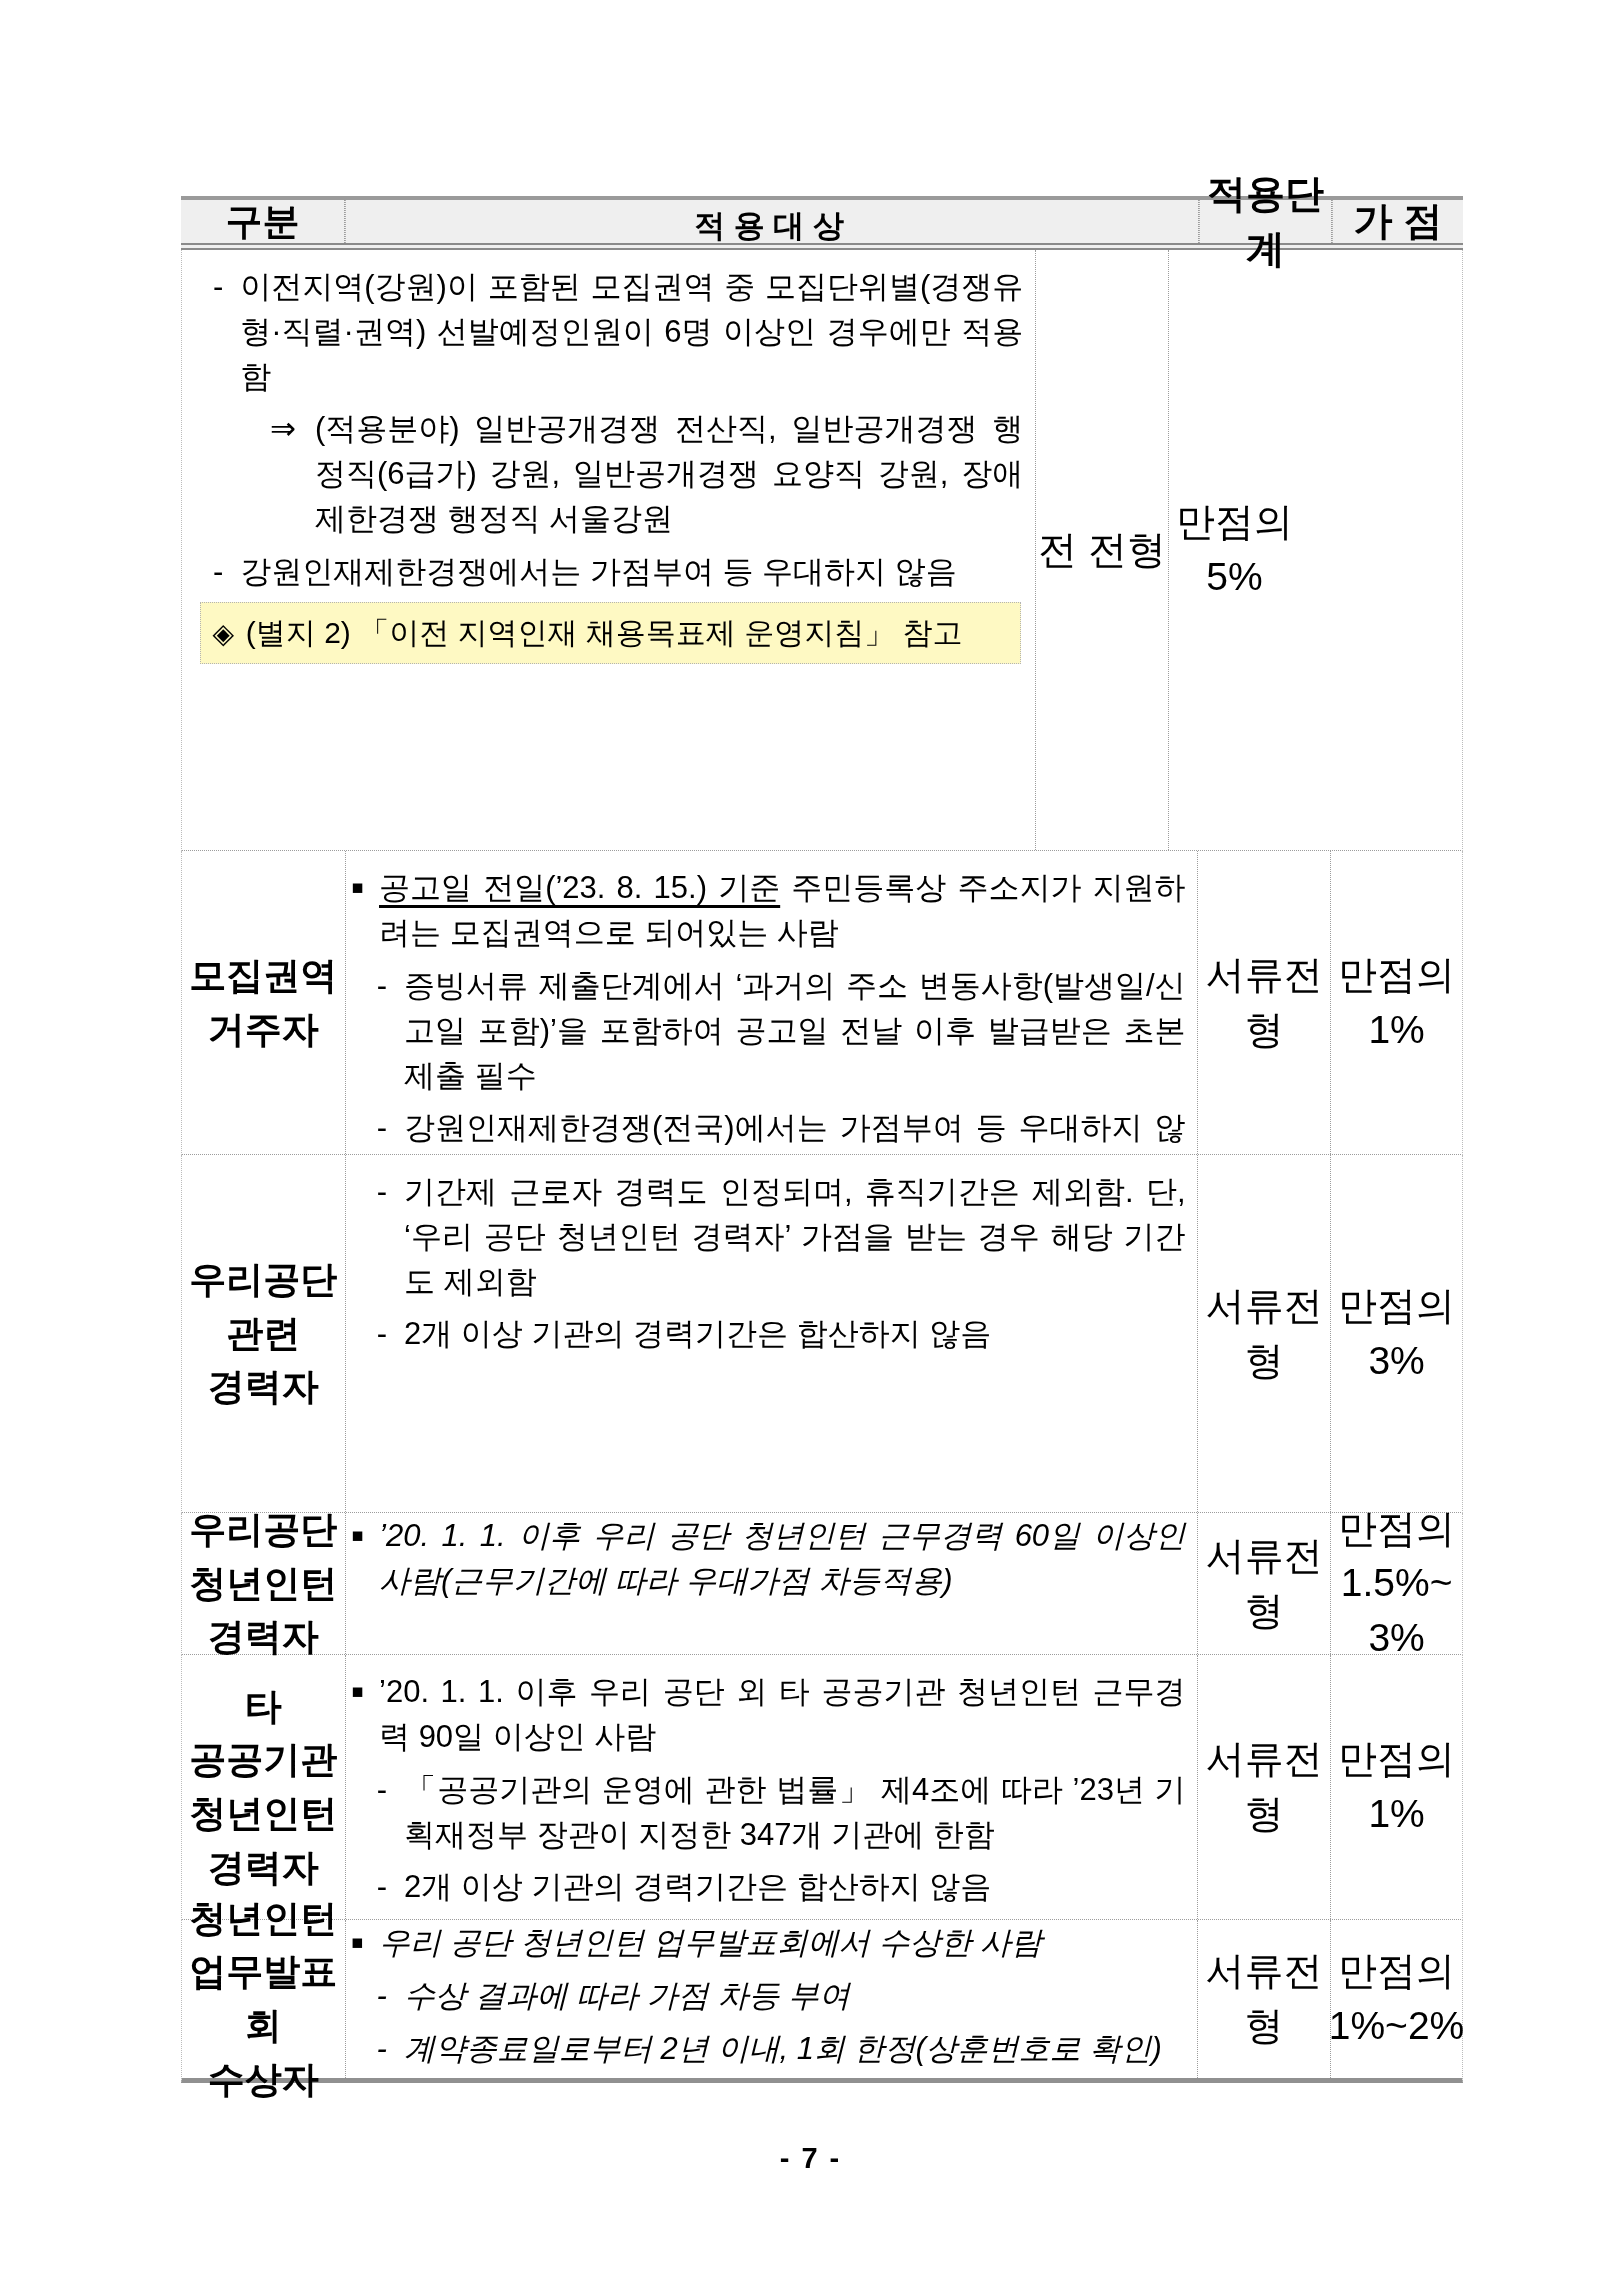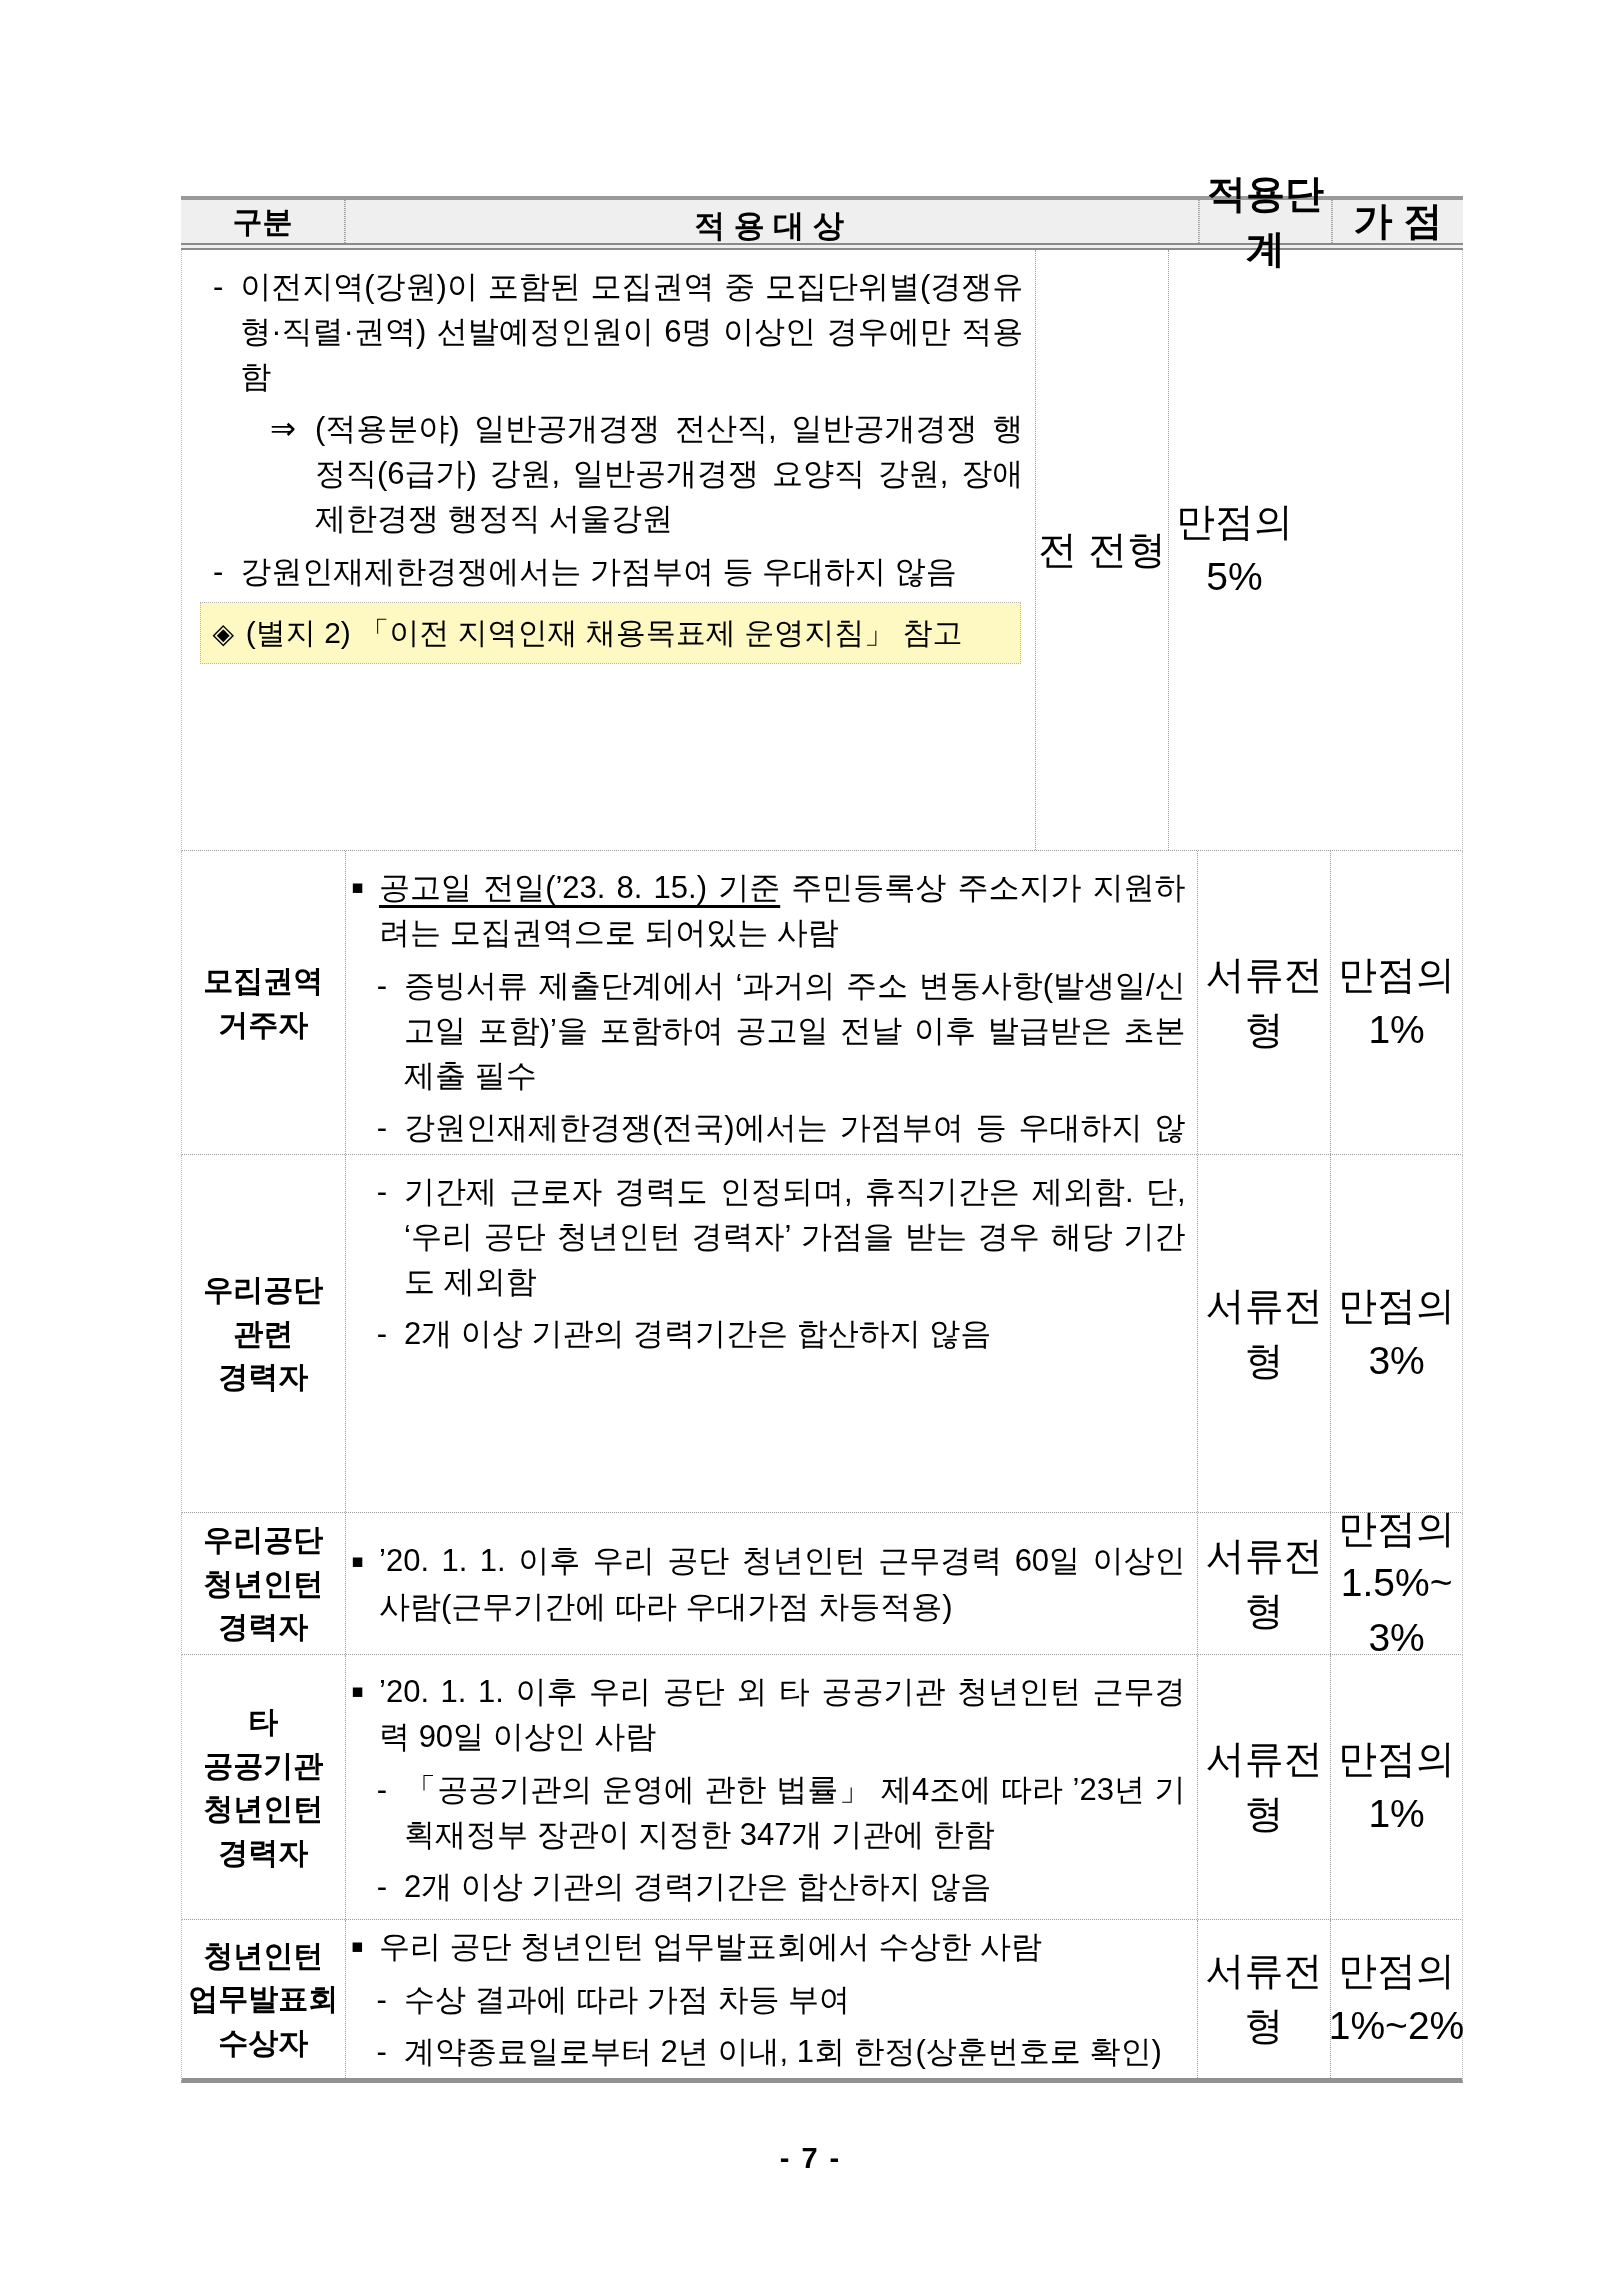--- a/index.html
+++ b/index.html
@@ -16,27 +16,27 @@
 
   
   .tr{display:flex;box-sizing:border-box;border-bottom:1px dotted #9c9c9c;
       border-left:1px dotted #bbb;border-right:1px dotted #bbb;}
   .tr.last{border-bottom:5.9px solid #909090;}
   .c0{width:164px;}.c1{width:854px;}.c2{width:133px;}.c3{width:131px;}
   .c0,.c1,.c2{border-right:1px dotted #9c9c9c;}
   .c0,.c1,.c2,.c3{box-sizing:border-box;}
 
   .c0{display:flex;align-items:center;justify-content:center;text-align:center;
-      font-weight:bold;font-size:30px;line-height:1.45;white-space:pre-line;}
+      font-weight:bold;font-size:37px;line-height:1.45;white-space:pre-line;}
   .c1{padding:13.7px 11.8px 5.9px 5.9px;font-size:31px;line-height:45px;overflow:hidden;}
   .c2,.c3{display:flex;align-items:center;justify-content:center;
       font-size:39px;text-align:center;white-space:pre-line;line-height:1.4;}
 
-  .r4 .c1,.r6 .c1{display:flex;flex-direction:column;justify-content:center;
-      padding-top:0;padding-bottom:0;}
+  .r4 .c1,.r6 .c1{display:flex;flex-direction:column;justify-content:flex-start;
+      padding-top:0;padding-bottom:0;font-style:italic;}
 
   
   .it{text-align:justify;margin:0 0 7.8px 0;}
   .it:last-child{margin-bottom:0;}
   .b{display:inline-block;text-indent:0;}
   .it-sq{padding-left:27.4px;text-indent:-27.4px;}
   .b-sq{width:27.4px;font-size:19.6px;vertical-align:3.9px;}
   .it-dash{margin-left:25px;padding-left:27.4px;text-indent:-27.4px;}
   .b-dash{width:27.4px;}
   .it-arrow{margin-left:82px;padding-left:45px;text-indent:-45px;}

